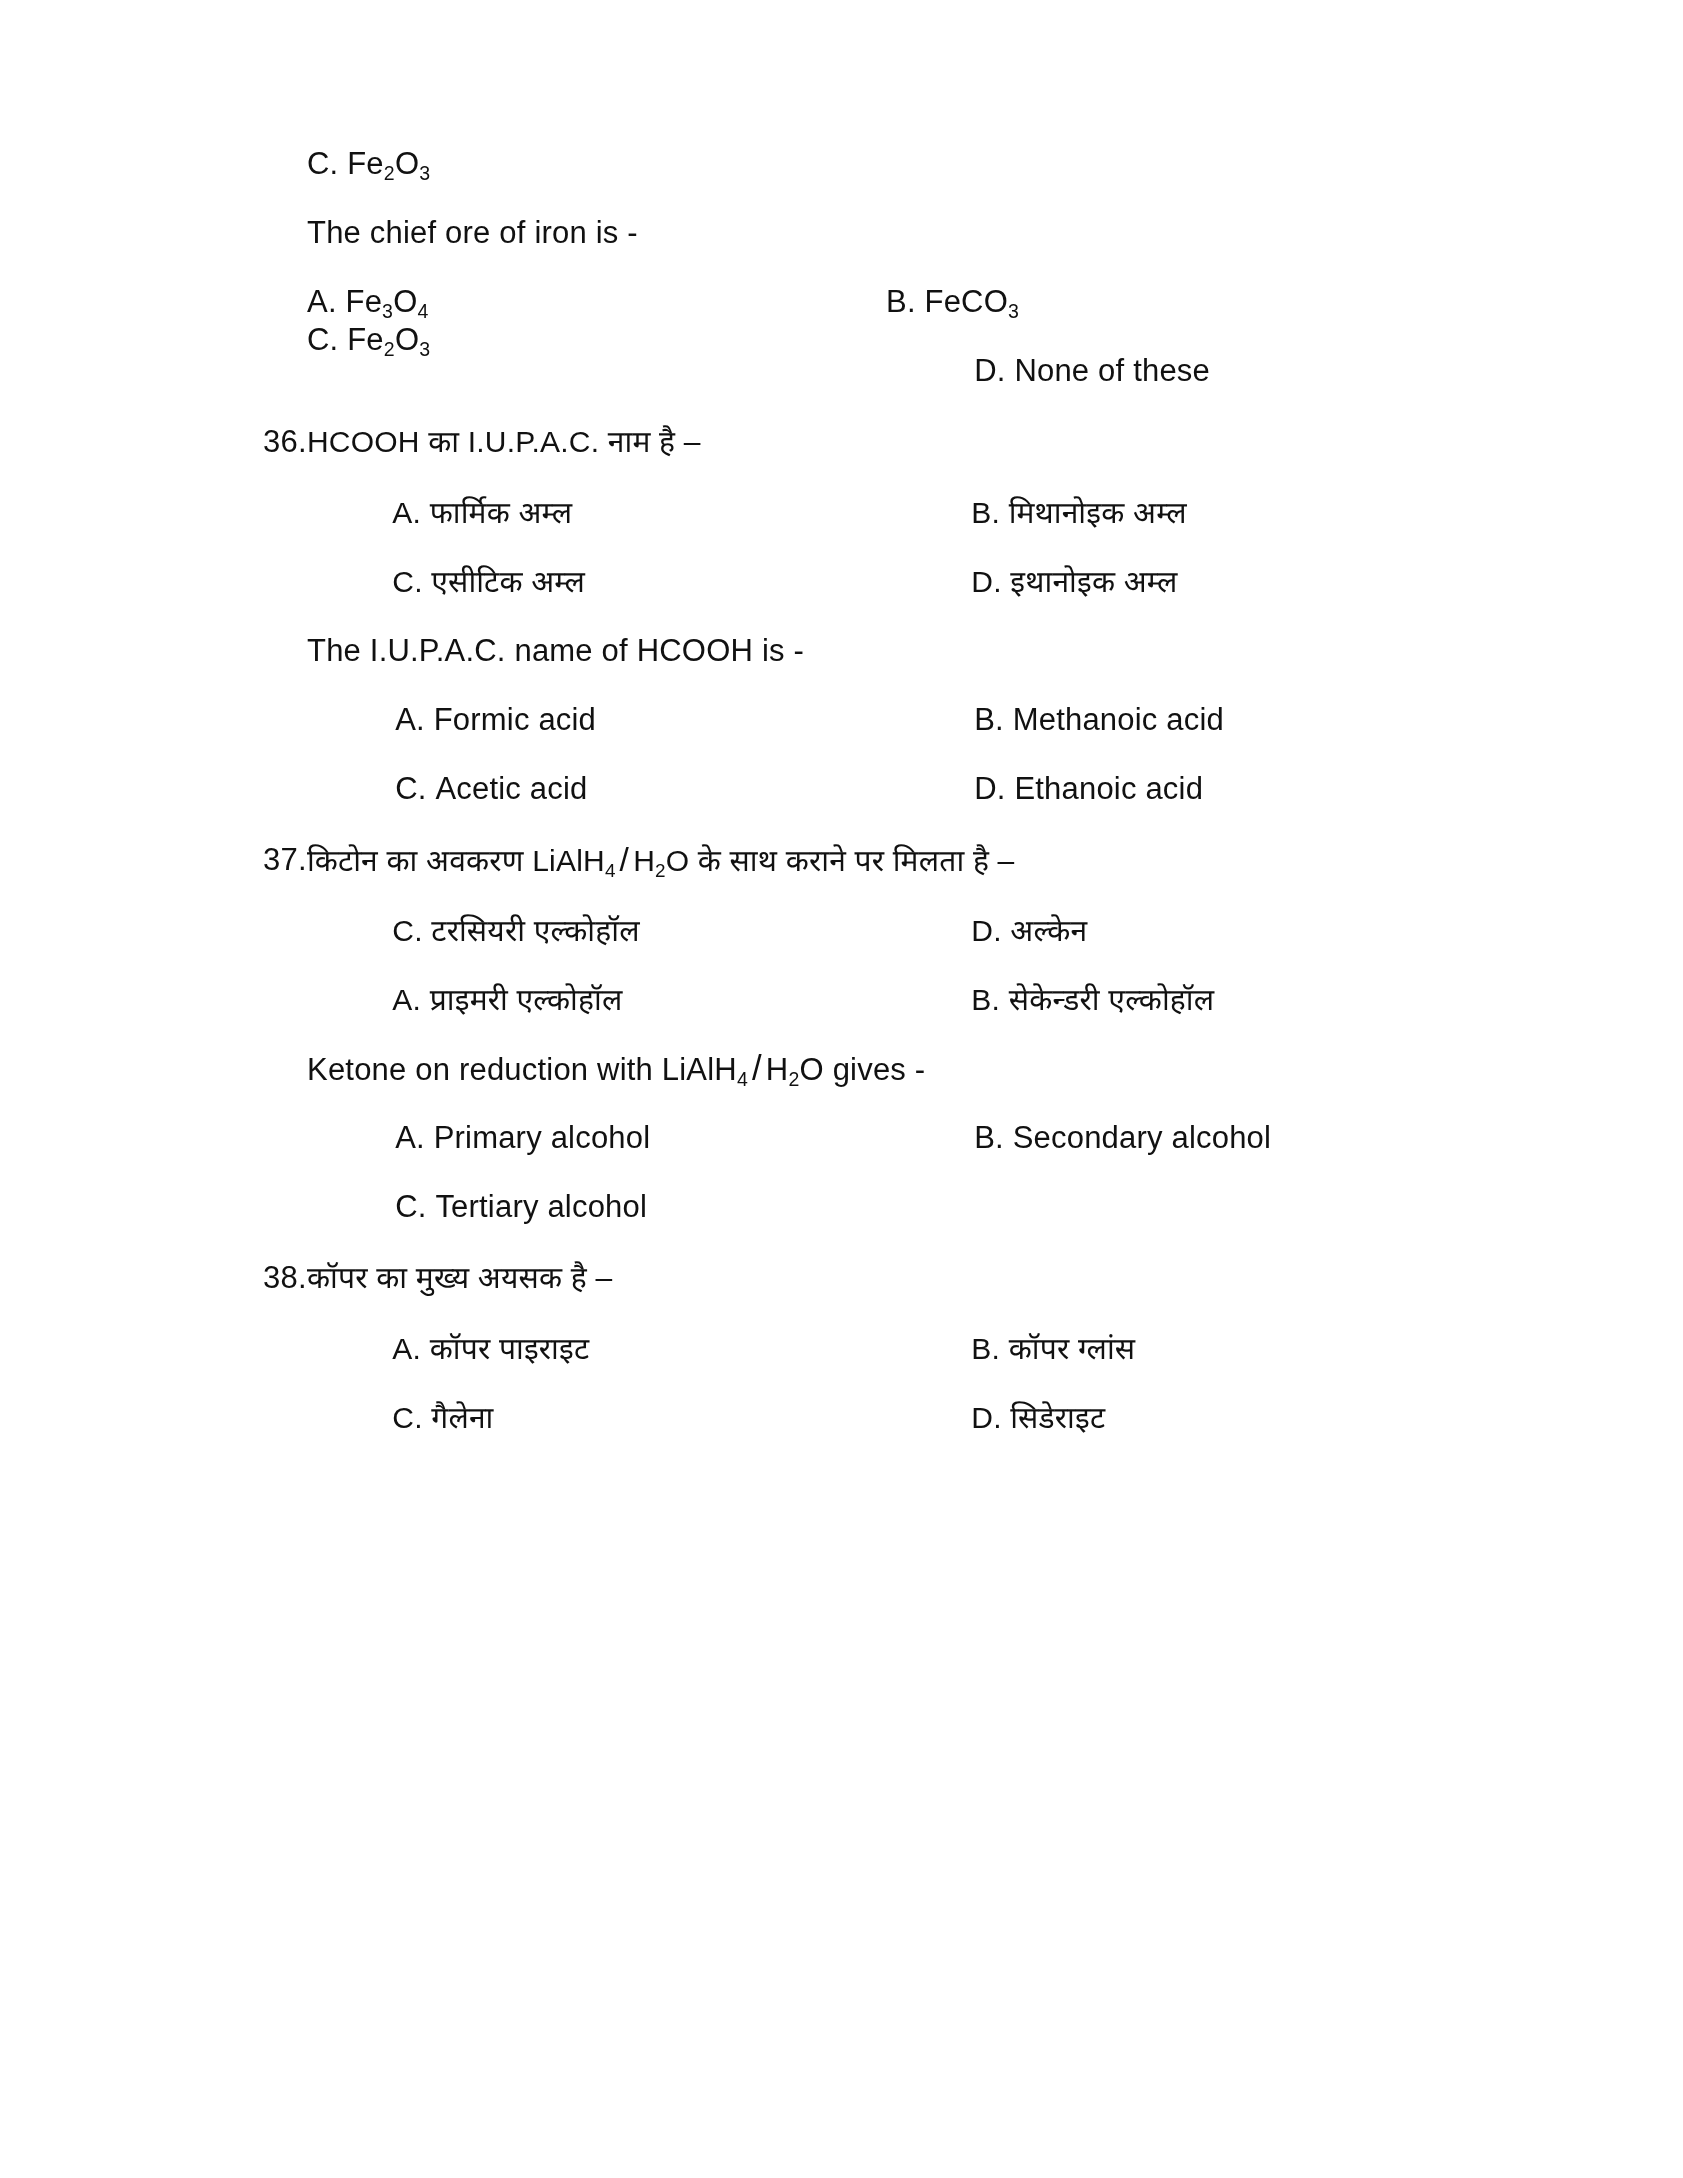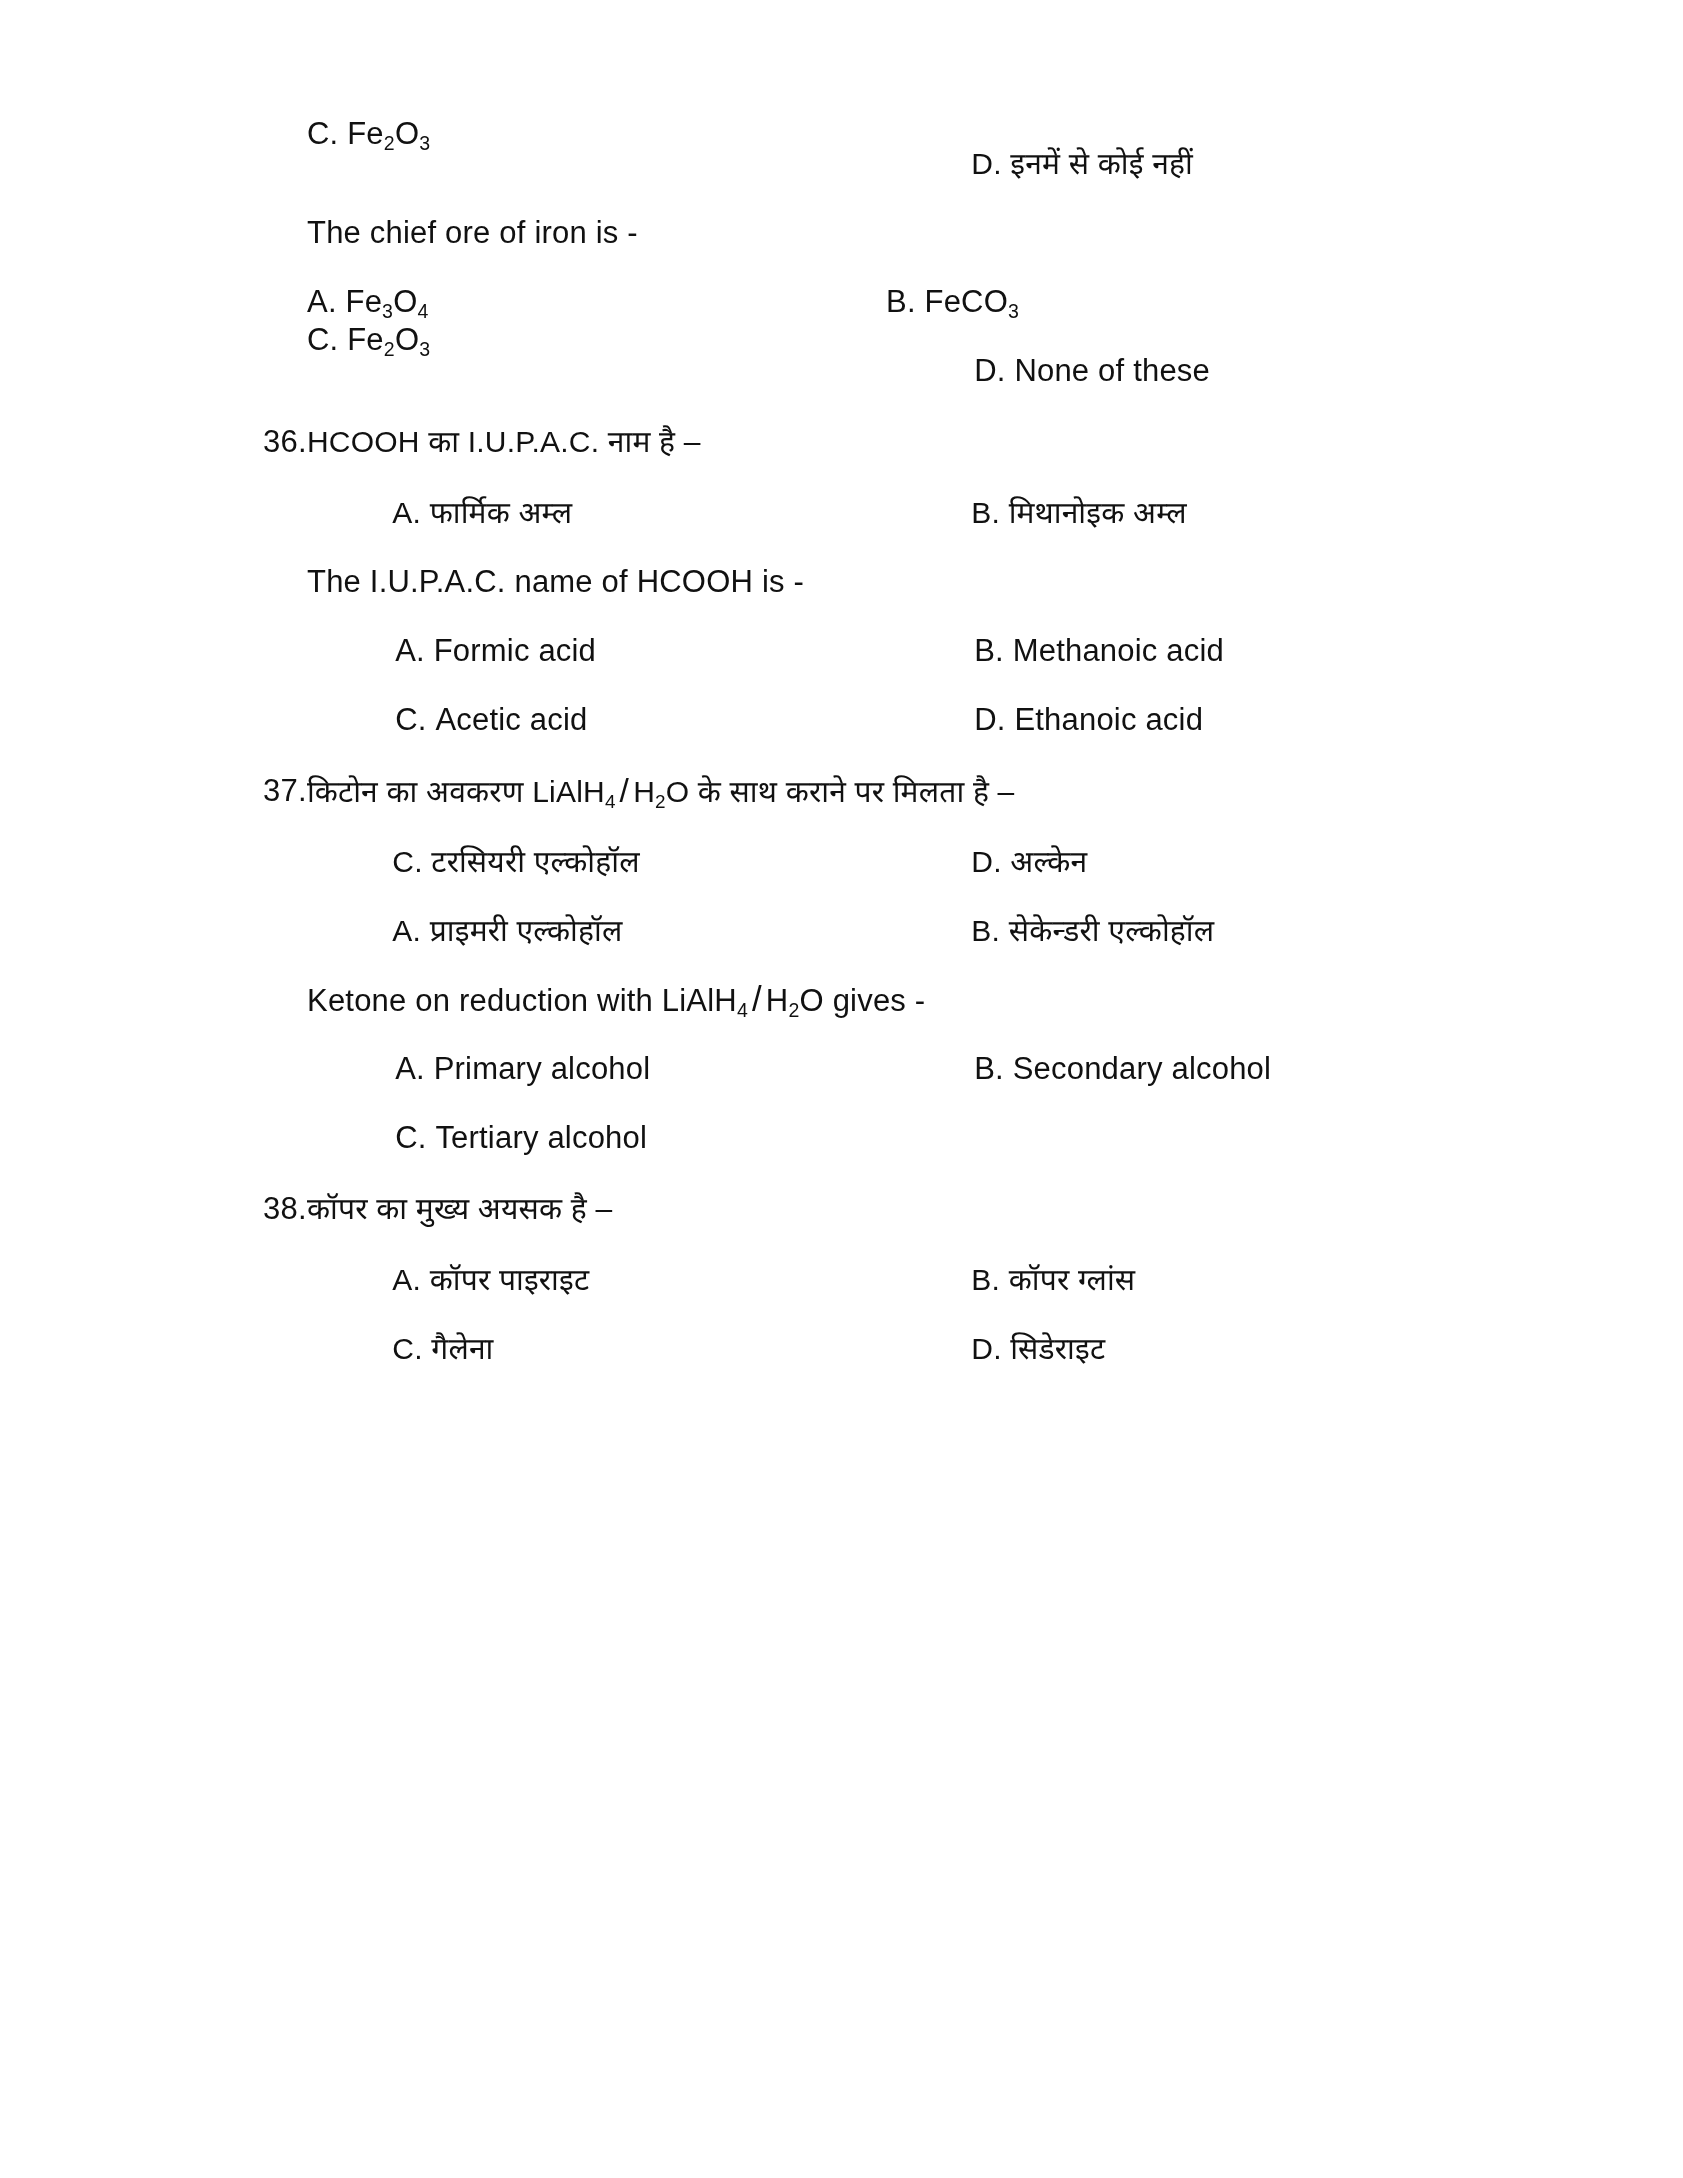--- a/index.html
+++ b/index.html
@@ -101,23 +101,20 @@
 
 <div class="page">
   <div class="content">
 
     <div class="line">
       <div class="qnum"></div>
       <div class="body-col">
         <div class="opt-left txt formula">
           <span>C.</span>&nbsp;<span>Fe</span><sub>2</sub><span>O</span><sub>3</sub>
         </div>
-        <div class="opt-right txt hindi">
-          <span>D.</span>&nbsp;<span>इनमें से कोई नहीं</span>
-        </div>
       </div>
     </div>
 
     <div class="line">
       <div class="qnum"></div>
       <div class="body-col">
         <div class="txt">The chief ore of iron is -</div>
       </div>
     </div>
 
@@ -157,20 +154,31 @@
       <div class="body-col">
         <div class="opt-left txt hindi">
           <span>A.</span>&nbsp;<span>फार्मिक अम्ल</span>
         </div>
         <div class="opt-right txt hindi">
           <span>B.</span>&nbsp;<span>मिथानोइक अम्ल</span>
         </div>
       </div>
     </div>
 
+    <div class="line">
+      <div class="qnum"></div>
+      <div class="body-col">
+        <div class="opt-left txt hindi">
+          <span>C.</span>&nbsp;<span>एसीटिक अम्ल</span>
+        </div>
+        <div class="opt-right txt hindi">
+          <span>D.</span>&nbsp;<span>इथानोइक अम्ल</span>
+        </div>
+      </div>
+    </div>
 
     <div class="line">
       <div class="qnum"></div>
       <div class="body-col">
         <div class="txt">The I.U.P.A.C. name of HCOOH is -</div>
       </div>
     </div>
 
     <div class="line">
       <div class="qnum"></div>

